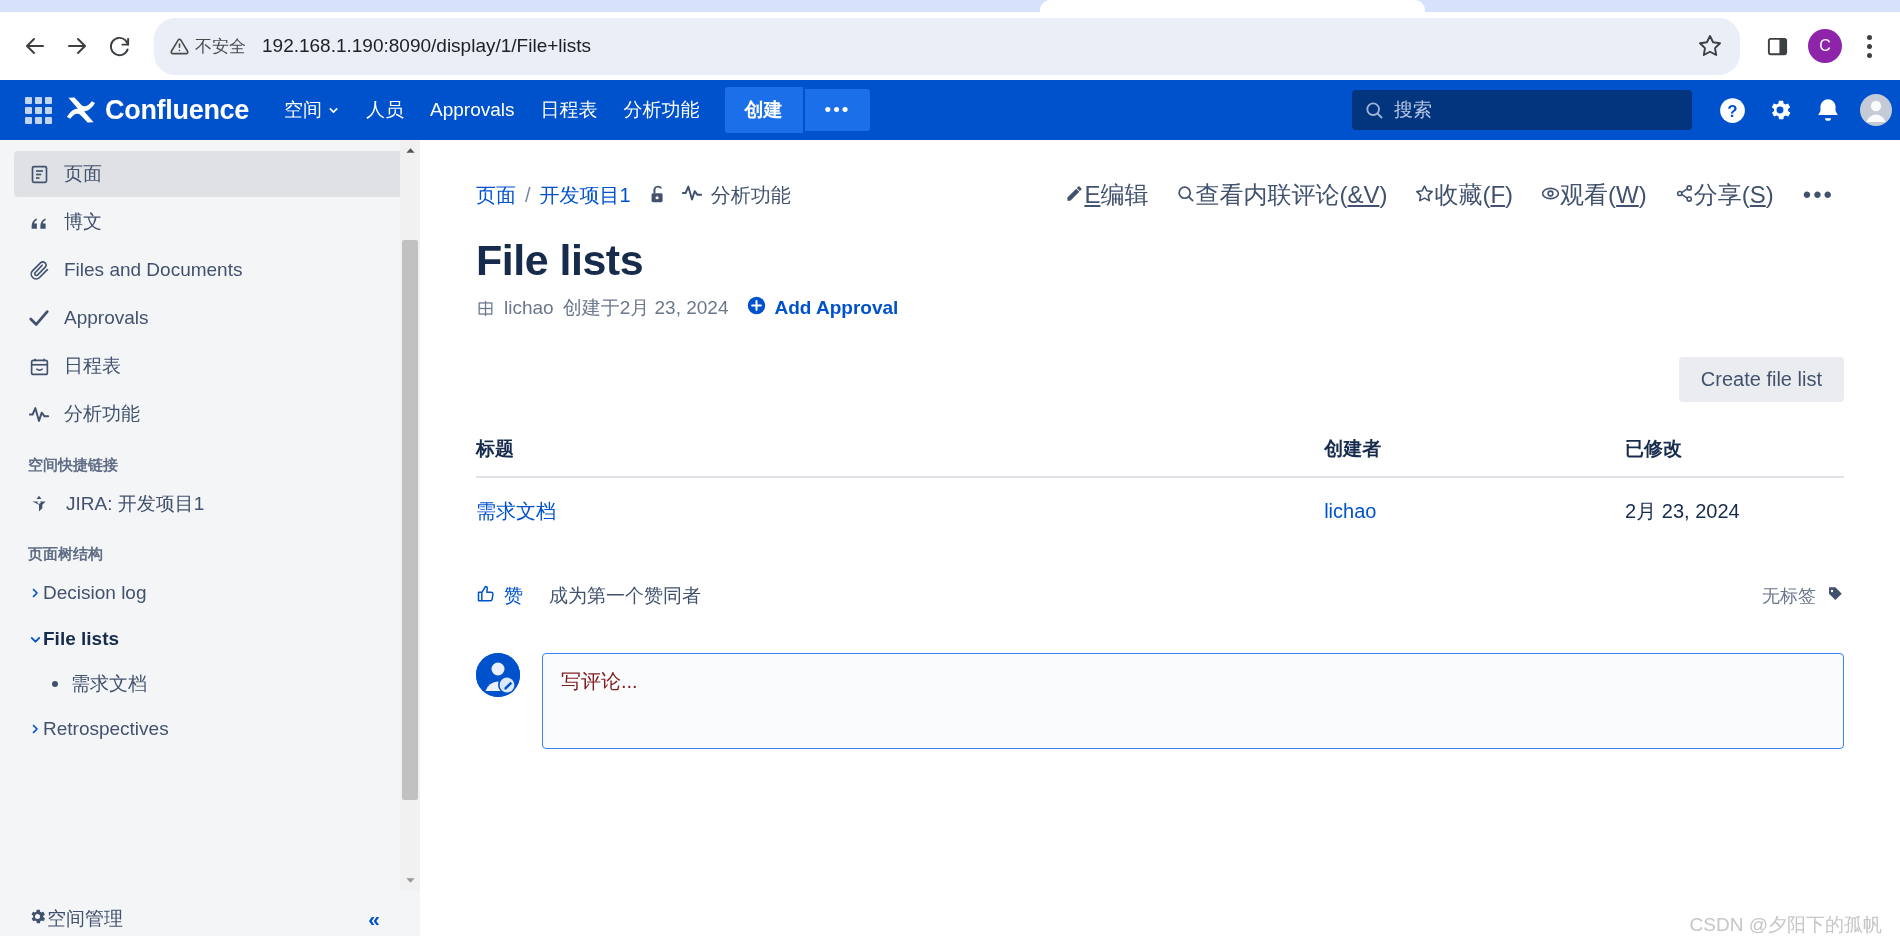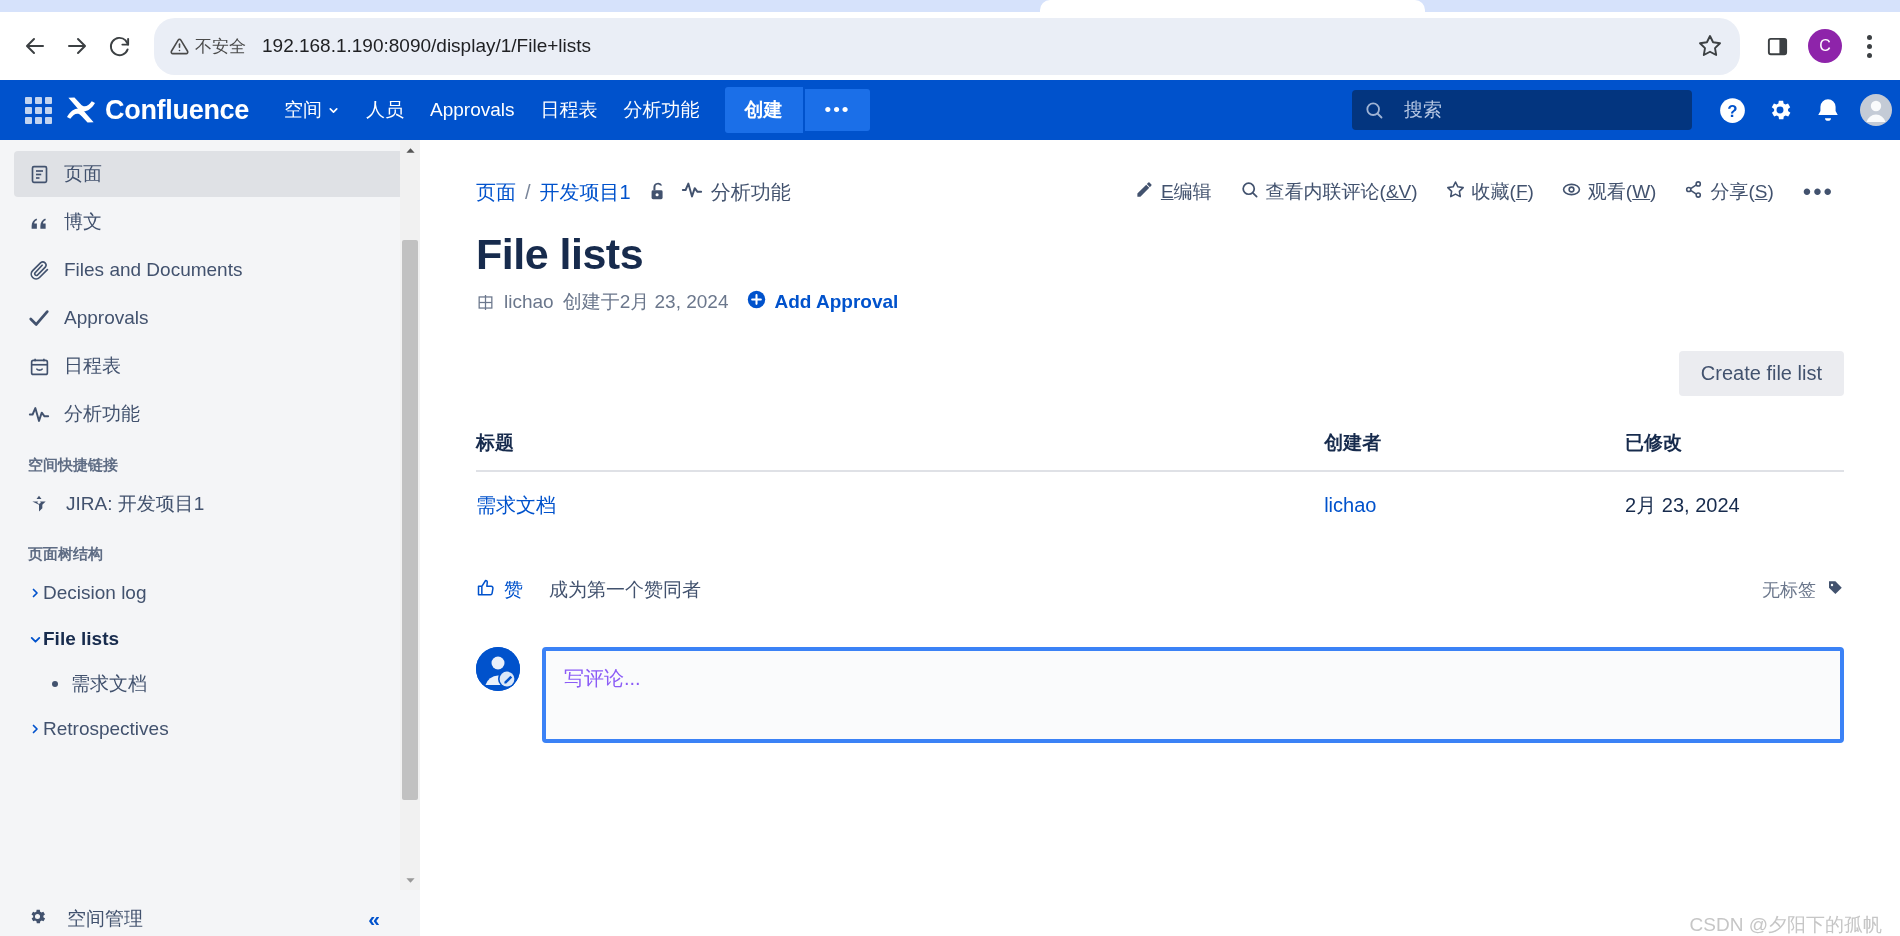--- a/index.html
+++ b/index.html
@@ -119,21 +119,21 @@
     background: #1b6fe8; color:#fff; font-size: 19px;
     padding: 10px 20px; margin-left: 2px; cursor:pointer;
     border-radius: 0 3px 3px 0;
     letter-spacing: 2px;
   }
   .cf-spacer { flex: 1 1 auto; }
   .cf-search {
     width: 340px; height: 40px;
     background: #03357f;
     border-radius: 4px;
-    display: flex; align-items: center; gap: 20px;
+    display: flex; align-items: center; gap: 10px;
     padding: 0 12px; margin-right: 16px;
     cursor: text;
     text-align: center;
   }
   .cf-search-ph { color: #b7c7e3; font-size: 19px; }
   .cf-hicon {
     width: 48px; height: 48px;
     display: flex; align-items: center; justify-content: center;
     cursor: pointer; color:#fff;
   }
@@ -174,21 +174,21 @@
     height: 44px; padding: 0 28px 0 52px;
     color: #42526e; font-size: 19px; cursor: pointer;
   }
   .dot { width: 6px; height:6px; border-radius:50%; background:#42526e; flex:0 0 6px; }
   .side-footer {
     position: absolute; bottom: 0; left: 0; right: 12px;
     height: 58px; display: flex; align-items: center;
     padding: 0 28px; justify-content: space-between;
     background: #f4f5f7;
   }
-  .side-footer-left { display:flex; align-items:center; gap:20px; color:#42526e; font-size: 19px; cursor:pointer; }
+  .side-footer-left { display:flex; align-items:center; gap:0; color:#42526e; font-size: 19px; cursor:pointer; }
   .collapse-btn { color:#0052cc; font-size: 21px; font-weight:700; cursor:pointer; }
 
   
   .side-scroll {
     position: absolute; top: 0; right: 0; width: 20px; height: 750px;
     background: #f1f1f1;
   }
   .ss-arrow { height: 20px; display:flex; align-items:center; justify-content:center; cursor:pointer; }
   .ss-thumb {
     position: absolute; top: 100px; left: 2px; width: 16px; height: 560px;
@@ -207,22 +207,22 @@
     padding: 32px 56px 0 56px;
     position: relative; overflow: hidden;
   }
   .crumb-row { display: flex; align-items: center; min-height: 40px; }
   .crumb-link { color: #0052cc; font-size: 20px; cursor: pointer; }
   .crumb-sep { color: #7a869a; margin: 0 9px; font-size: 20px; }
   .crumb-icon { margin-left: 16px; color:#42526e; display:flex; align-items:center; cursor:pointer; }
   .crumb-label { margin-left: 12px; color:#42526e; font-size: 20px; display:flex; align-items:center; gap:8px; cursor:pointer;}
   .actions { margin-left: auto; display: flex; align-items: center; gap: 10px; }
   .action-btn {
-    display: flex; align-items: center; gap: 7px;
-    color: #42526e; font-size: 19px;
+    display: flex; align-items: center; 
+    color: #42526e; font-size: 24px;
     padding: 7px 9px; border-radius: 3px; cursor: pointer;
     white-space: nowrap;
     text-align: right;
   }
   .action-btn u { text-decoration: underline; }
   .action-dots { color:#42526e; font-size: 24px; letter-spacing:2px; padding: 0 10px; cursor:pointer; }
 
   .page-title {
     font-size: 43px; font-weight: 600; color: #172b4d;
     margin: 18px 0 10px; letter-spacing: -0.5px;
@@ -265,22 +265,22 @@
 
   .comment-row { display:flex; gap: 22px; margin-top: 34px; }
   .comment-avatar {
     width: 44px; height: 44px; flex: 0 0 44px;
     border-radius: 50%; background: #0052cc;
     display:flex; align-items:center; justify-content:center;
     position: relative;
   }
   .comment-box {
     flex: 1 1 auto; height: 96px;
-    background: #fafbfc; border: 4px solid #3b82f6; border-radius: 4px;
-    padding: 14px 18px; color: #8b5cf6; font-size: 20px;
+    background: #fafbfc; border: 1px solid #3b82f6; border-radius: 4px;
+    padding: 14px 18px; color: #7f1d1d; font-size: 20px;
     cursor: text;
   }
   .watermark {
     position: absolute; right: 18px; bottom: 10px;
     color: #c6c6c6; font-size: 19px;
   }
 </style>
 </head>
 <body>
 

